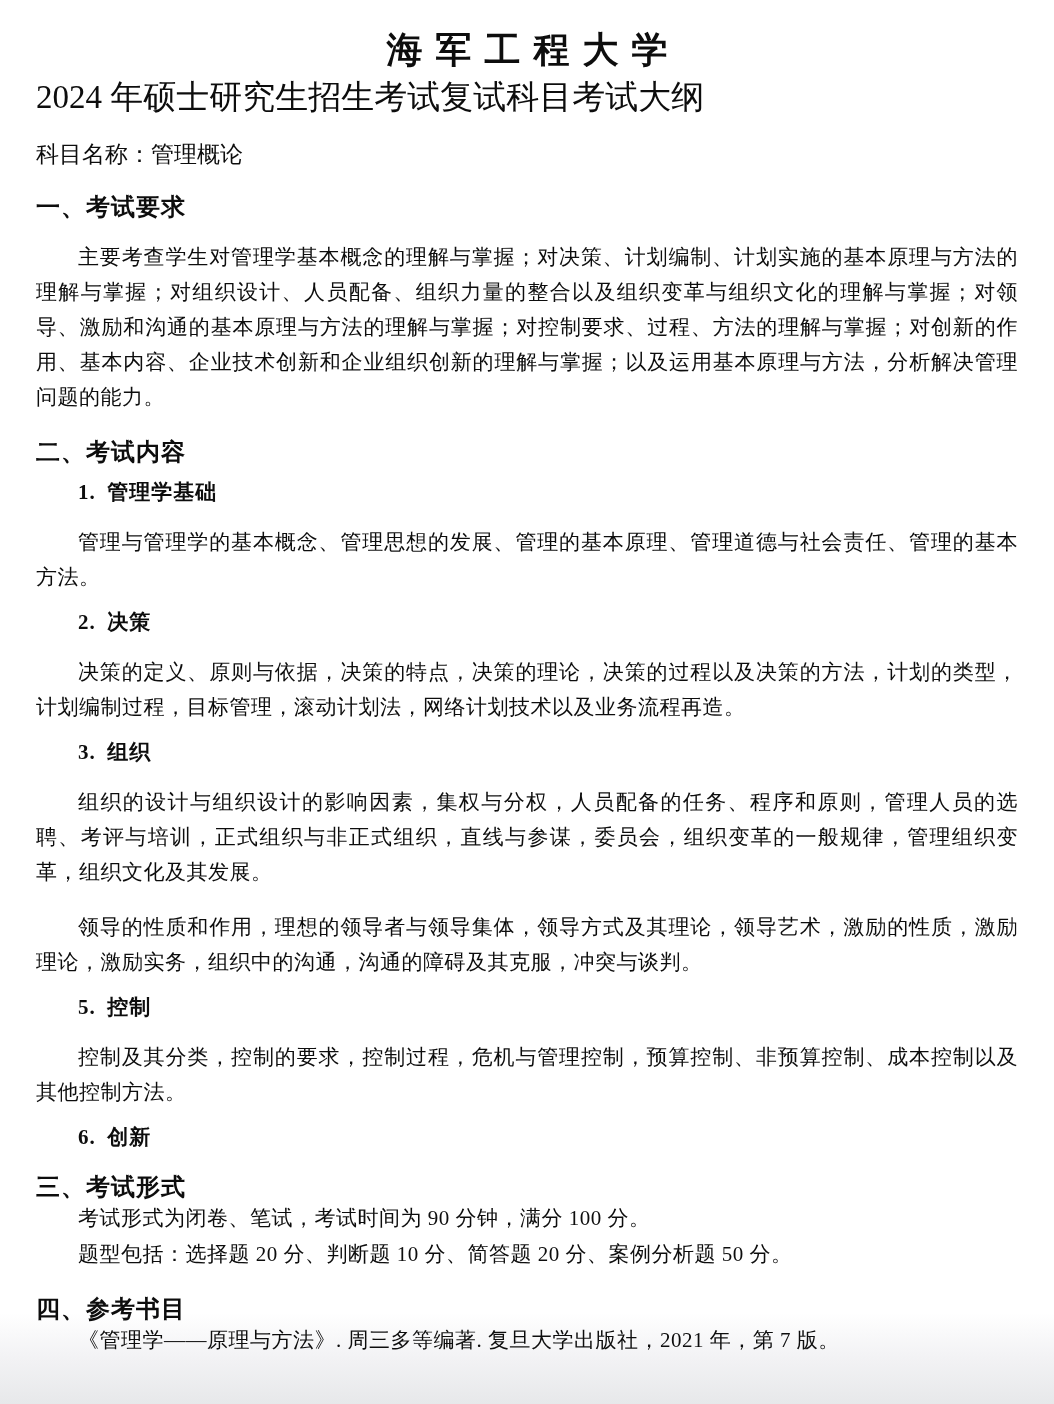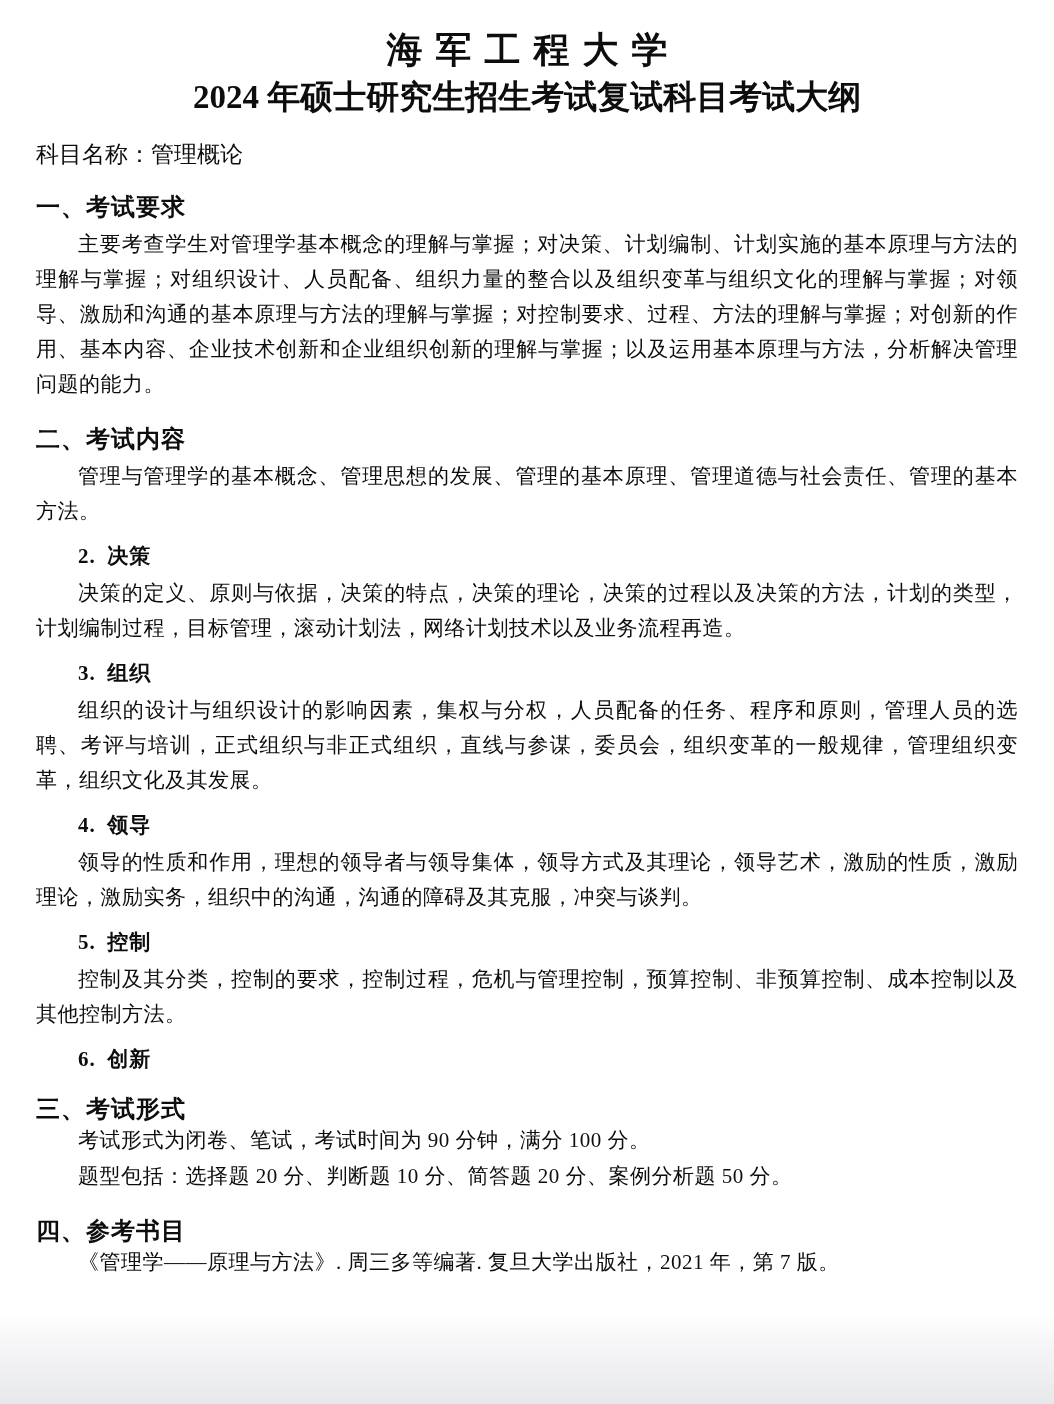--- a/index.html
+++ b/index.html
@@ -29,22 +29,22 @@
     line-height: 40px;
     font-weight: bold;
     text-align: center;
     word-spacing: 4px;
     font-family: "Liberation Serif", "DejaVu Serif", serif;
   }
   .doc-subtitle {
     margin: 6px 0 16px 0;
     font-size: 33px;
     line-height: 42px;
-    font-weight: bold;
-    text-align: center;
+    font-weight: normal;
+    text-align: left;
     font-family: "Liberation Serif", "DejaVu Serif", serif;
   }
   .subject-line {
     margin: 22px 0 0 0;
     font-size: 23px;
     line-height: 30px;
     text-align: left;
     font-weight: normal;
   }
   .h-major {
@@ -61,21 +61,21 @@
     font-size: 21px;
     line-height: 26px;
     font-weight: bold;
     font-family: "Liberation Serif", "DejaVu Serif", serif;
     letter-spacing: 1px;
   }
   .h-topic .num {
     margin-right: 0.55em;
   }
   .body-par {
-    margin: 7px 0 0 0;
+    margin: 20px 0 0 0;
     font-size: 21px;
     line-height: 35px;
     text-indent: 2em;
     text-align: justify;
     letter-spacing: 0.5px;
   }
   .body-line {
     margin: 1px 0 0 0;
     font-size: 21px;
     line-height: 35px;
@@ -92,29 +92,29 @@
 
   <h2 class="doc-subtitle">2024 年硕士研究生招生考试复试科目考试大纲</h2>
 
   <div class="subject-line">科目名称：管理概论</div>
 
   <h3 class="h-major">一、考试要求</h3>
   <p class="body-par">主要考查学生对管理学基本概念的理解与掌握；对决策、计划编制、计划实施的基本原理与方法的理解与掌握；对组织设计、人员配备、组织力量的整合以及组织变革与组织文化的理解与掌握；对领导、激励和沟通的基本原理与方法的理解与掌握；对控制要求、过程、方法的理解与掌握；对创新的作用、基本内容、企业技术创新和企业组织创新的理解与掌握；以及运用基本原理与方法，分析解决管理问题的能力。</p>
 
   <h3 class="h-major">二、考试内容</h3>
 
+  <h4 class="h-topic"><span class="num">1.</span><span>管理学基础</span></h4>
   <p class="body-par">管理与管理学的基本概念、管理思想的发展、管理的基本原理、管理道德与社会责任、管理的基本方法。</p>
 
   <h4 class="h-topic"><span class="num">2.</span><span>决策</span></h4>
   <p class="body-par">决策的定义、原则与依据，决策的特点，决策的理论，决策的过程以及决策的方法，计划的类型，计划编制过程，目标管理，滚动计划法，网络计划技术以及业务流程再造。</p>
 
   <h4 class="h-topic"><span class="num">3.</span><span>组织</span></h4>
   <p class="body-par">组织的设计与组织设计的影响因素，集权与分权，人员配备的任务、程序和原则，管理人员的选聘、考评与培训，正式组织与非正式组织，直线与参谋，委员会，组织变革的一般规律，管理组织变革，组织文化及其发展。</p>
 
-  <h4 class="h-topic"><span class="num">4.</span><span>领导</span></h4>
   <p class="body-par">领导的性质和作用，理想的领导者与领导集体，领导方式及其理论，领导艺术，激励的性质，激励理论，激励实务，组织中的沟通，沟通的障碍及其克服，冲突与谈判。</p>
 
   <h4 class="h-topic"><span class="num">5.</span><span>控制</span></h4>
   <p class="body-par">控制及其分类，控制的要求，控制过程，危机与管理控制，预算控制、非预算控制、成本控制以及其他控制方法。</p>
 
   <h4 class="h-topic"><span class="num">6.</span><span>创新</span></h4>
 
   <h3 class="h-major">三、考试形式</h3>
   <p class="body-line">考试形式为闭卷、笔试，考试时间为 90 分钟，满分 100 分。</p>
   <p class="body-line">题型包括：选择题 20 分、判断题 10 分、简答题 20 分、案例分析题 50 分。</p>

